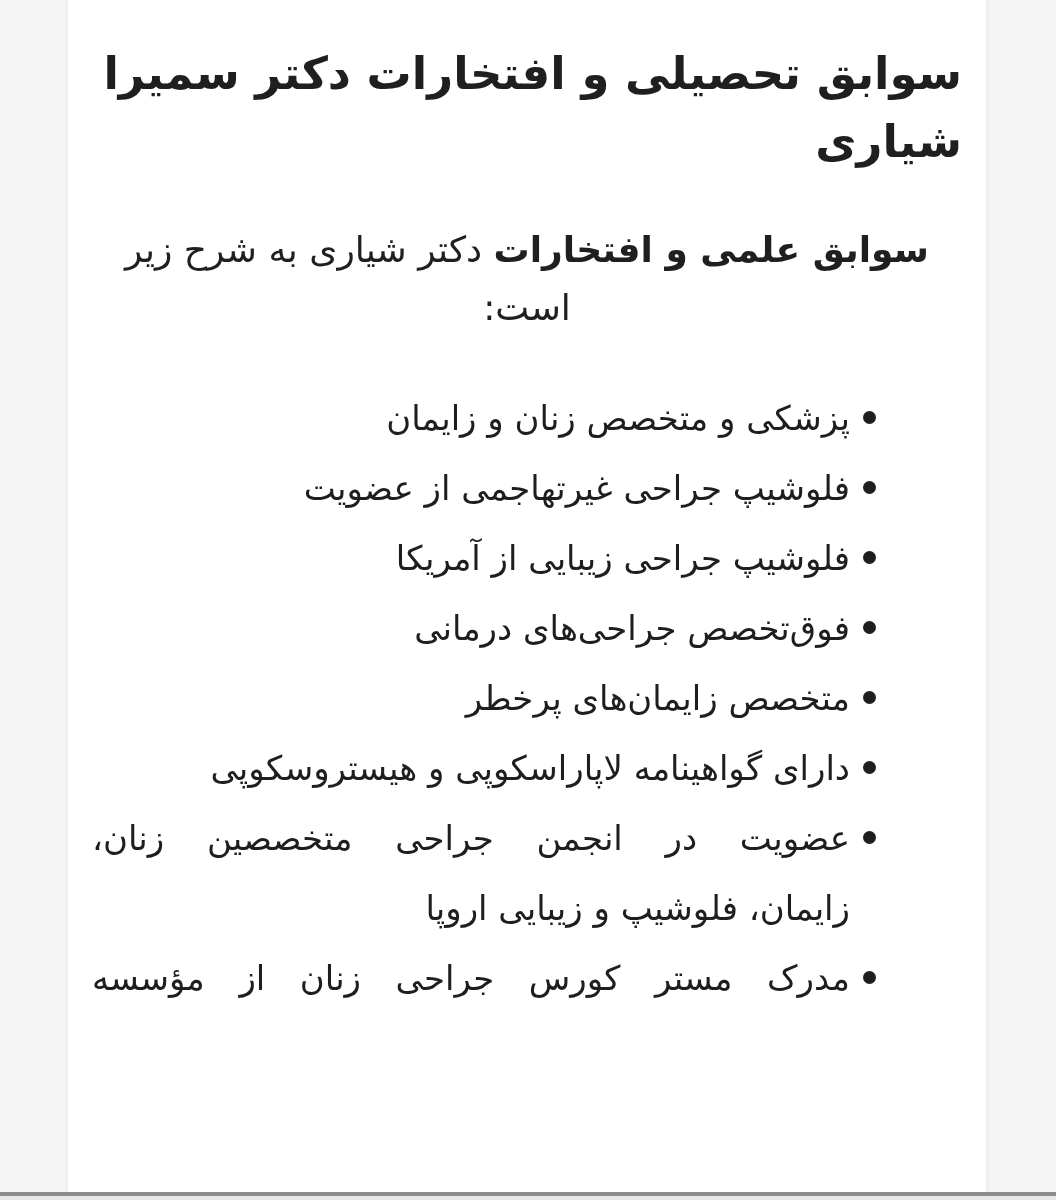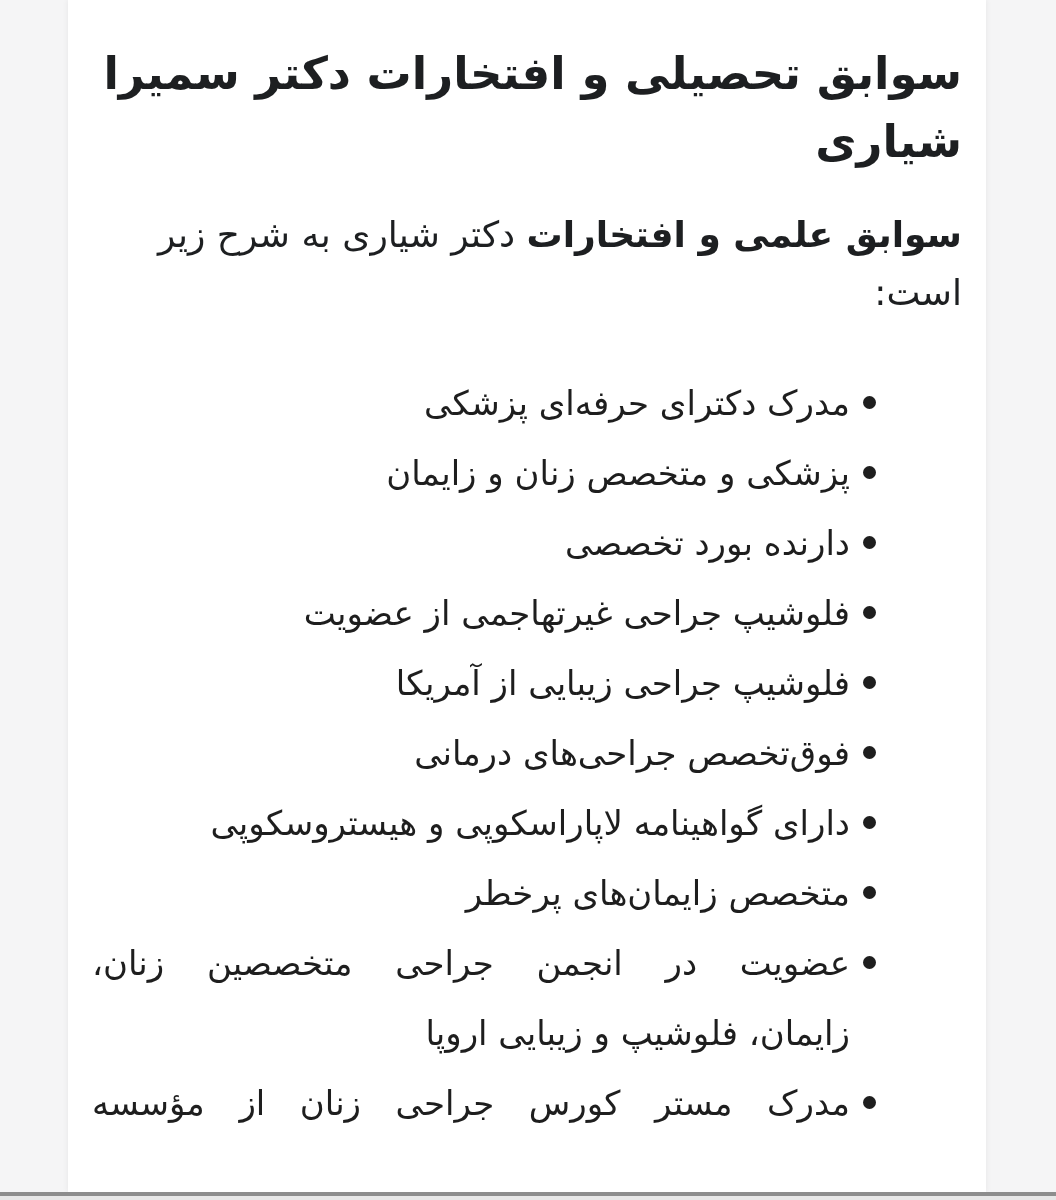--- a/index.html
+++ b/index.html
@@ -36,25 +36,25 @@
   }
   .page-title {
     margin-top: 40px;
     font-size: 45px;
     line-height: 68px;
     font-weight: 700;
     color: #1d1f21;
     text-align: right;
   }
   .intro {
-    margin-top: 30px;
+    margin-top: 45px;
     font-size: 36px;
     line-height: 58px;
     color: #1d1f21;
-    text-align: right;
+    text-align: center;
   }
   .intro b { font-weight: 700; }
   ul.credentials {
     list-style: none;
     margin-top: 46px;
     padding: 0 112px 0 0;
     color: #1e1e1e;
   }
   ul.credentials li {
     position: relative;
@@ -94,42 +94,36 @@
   <div class="gutter left"></div>
   <div class="gutter right"></div>
 
   <div class="page">
     <h1 class="page-title">سوابق تحصیلی و افتخارات دکتر سمیرا شیاری</h1>
 
     <p class="intro"><b>سوابق علمی و افتخارات</b><span> دکتر شیاری به شرح زیر است:</span></p>
 
     <ul class="credentials">
         <li>
-          <span class="line">مدرک دکترای حرفه‌ای پزشکی</span>
-        </li>
-        <li>
           <span class="line">پزشکی و متخصص زنان و زایمان</span>
-        </li>
-        <li>
-          <span class="line">دارنده بورد تخصصی</span>
         </li>
         <li>
           <span class="line">فلوشیپ جراحی غیرتهاجمی از عضویت</span>
         </li>
         <li>
           <span class="line">فلوشیپ جراحی زیبایی از آمریکا</span>
         </li>
         <li>
           <span class="line">فوق‌تخصص جراحی‌های درمانی</span>
         </li>
         <li>
-          <span class="line">دارای گواهینامه لاپاراسکوپی و هیستروسکوپی</span>
+          <span class="line">متخصص زایمان‌های پرخطر</span>
         </li>
         <li>
-          <span class="line">متخصص زایمان‌های پرخطر</span>
+          <span class="line">دارای گواهینامه لاپاراسکوپی و هیستروسکوپی</span>
         </li>
         <li>
           <span class="line fill">عضویت در انجمن جراحی متخصصین زنان،</span>
           <span class="line">زایمان، فلوشیپ و زیبایی اروپا</span>
         </li>
         <li>
           <span class="line fill">مدرک مستر کورس جراحی زنان از مؤسسه</span>
         </li>
       </ul>
   </div>

